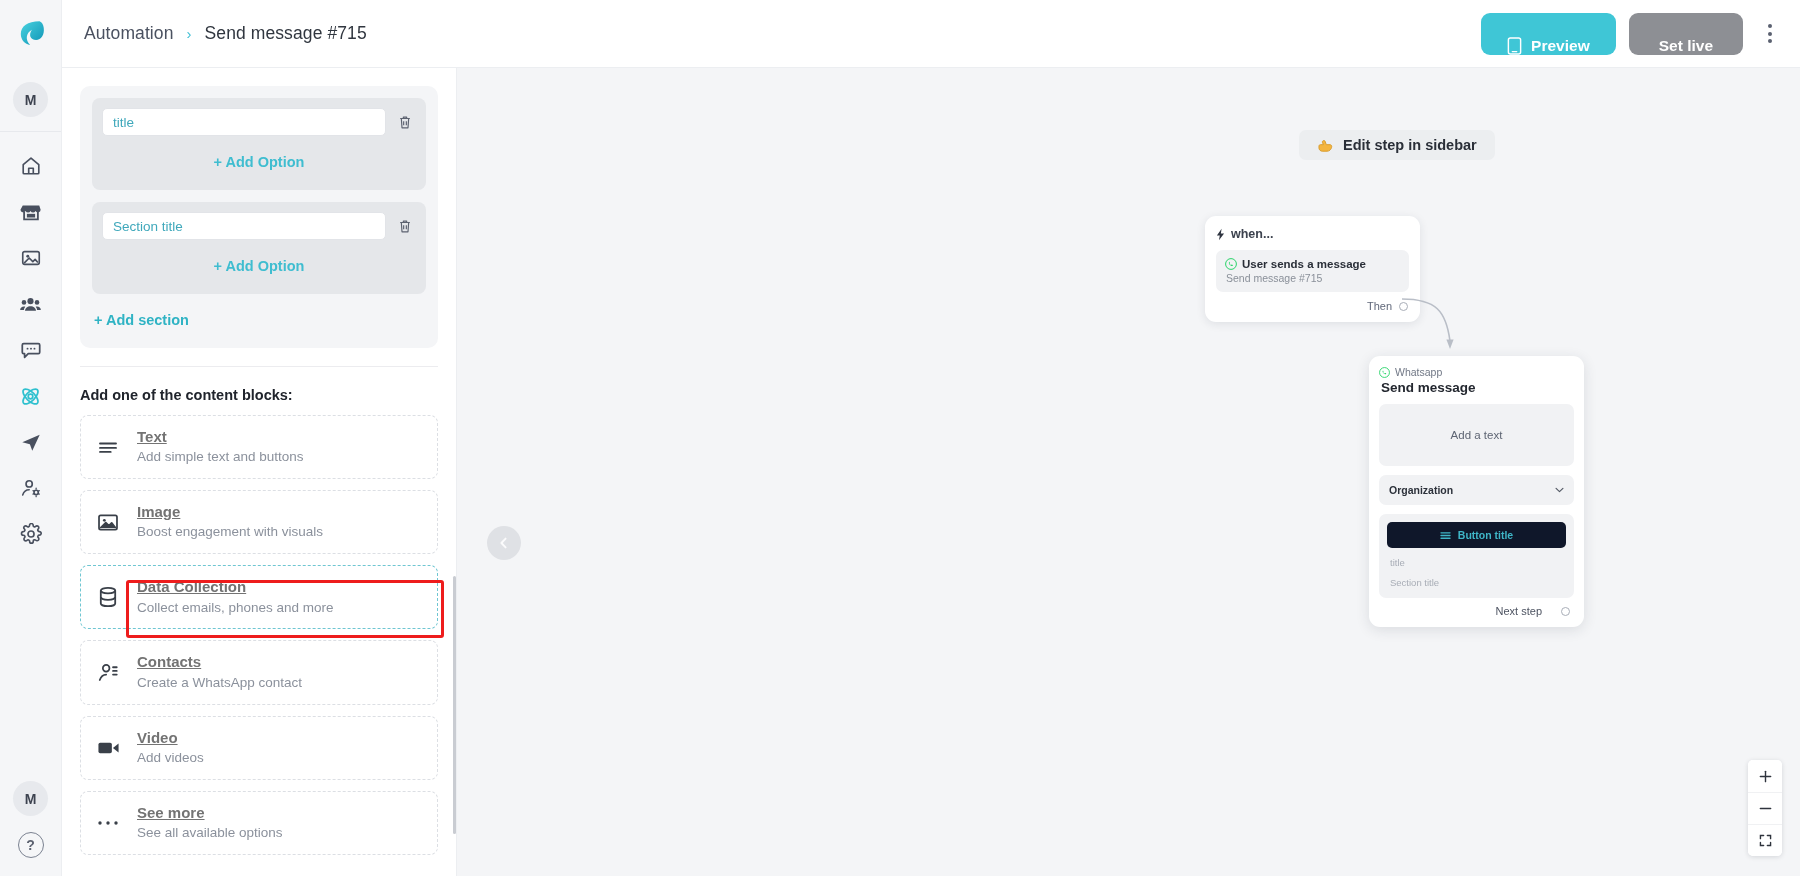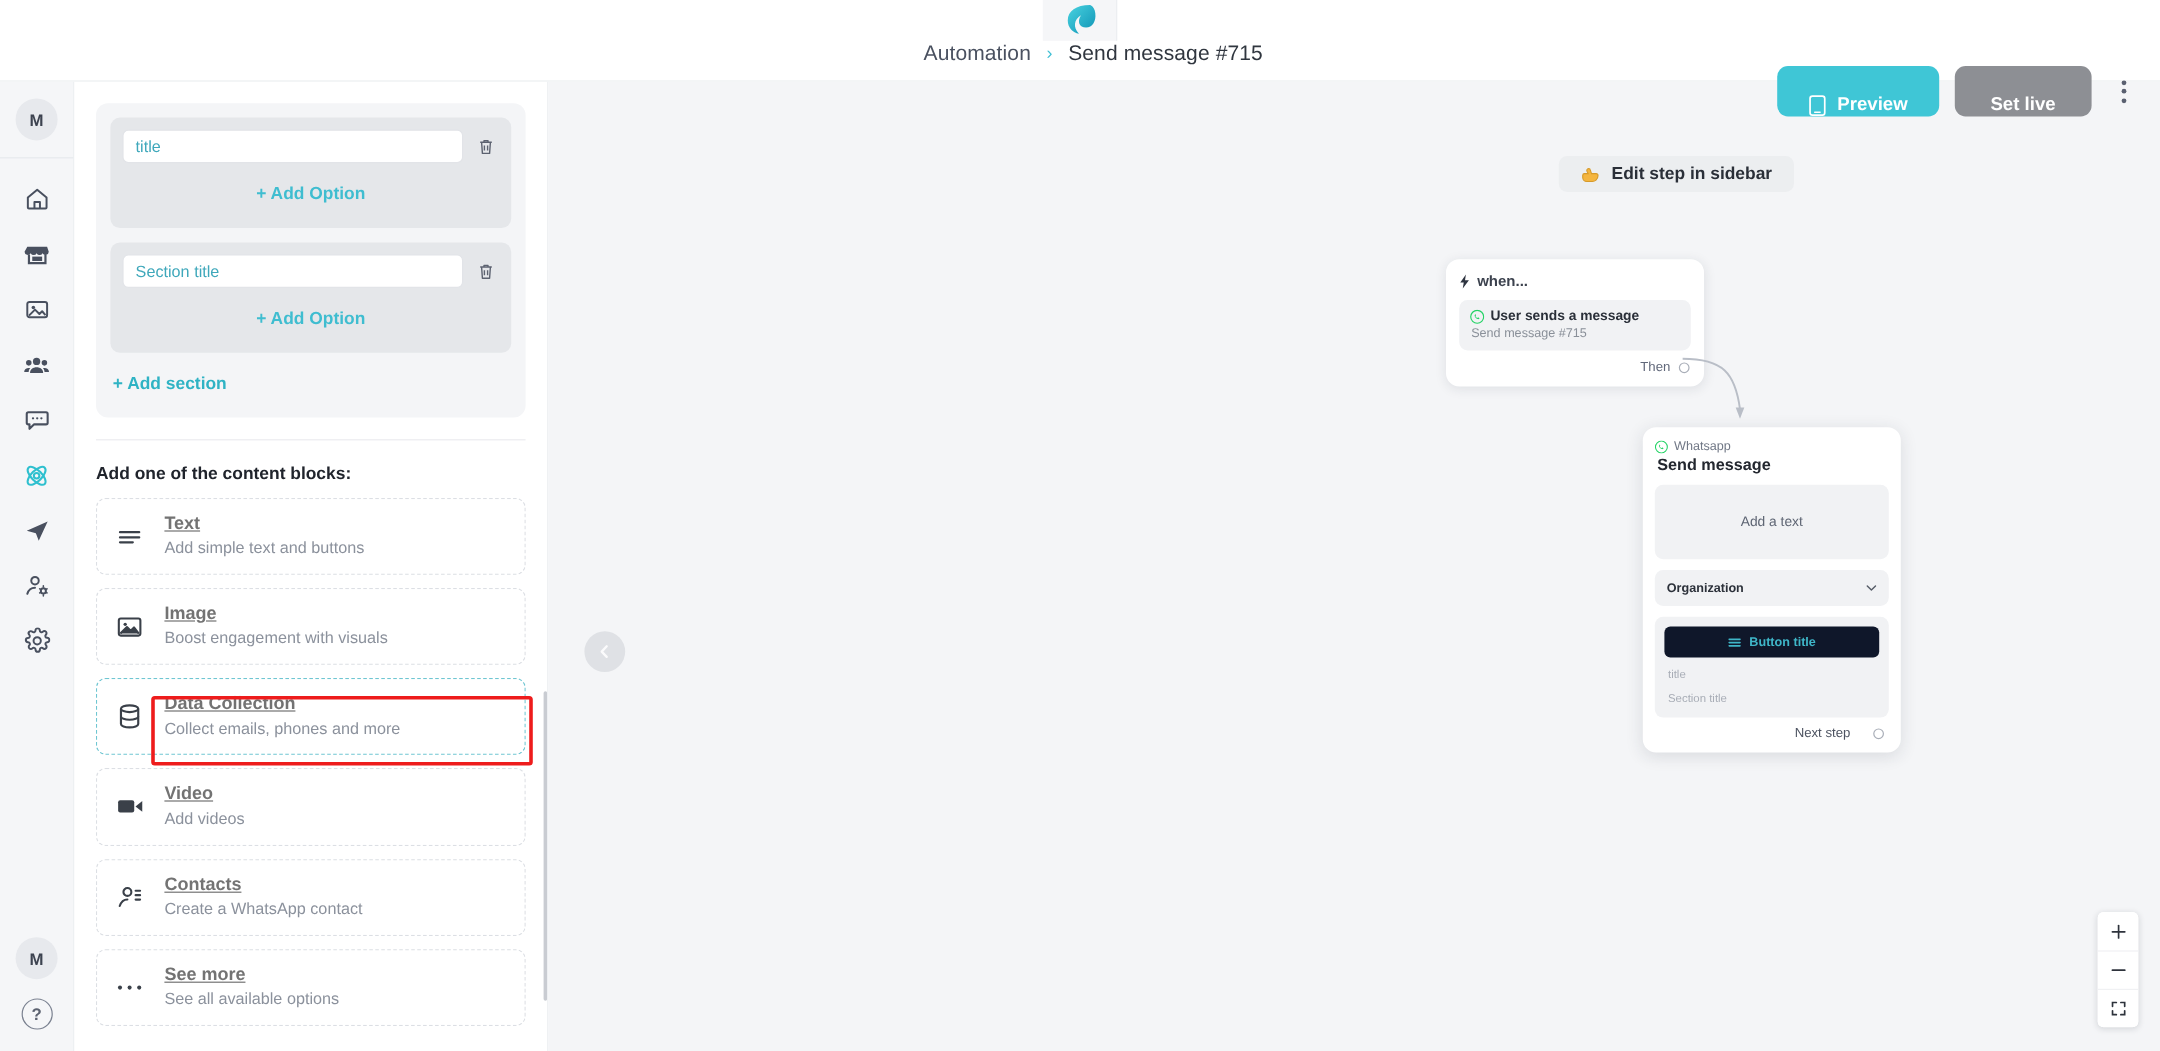--- a/index.html
+++ b/index.html
@@ -8,21 +8,21 @@
     font-family: "Liberation Sans", sans-serif;
     background: #ffffff;
     overflow: hidden;
   }
   .app { position: relative; width: 1800px; height: 876px; display: flex; flex-direction: column; }
 
   
   .topbar {
     height: 68px; min-height: 68px; background: #ffffff;
     border-bottom: 1px solid #eceef1;
-    display: flex; align-items: center; position: relative; z-index: 40; flex-direction: column;
+    display: flex; align-items: center; position: relative; z-index: 40;
   }
   .logo-cell {
     width: 62px; height: 68px; display: flex; align-items: center; justify-content: center;
     background: #f5f6f8; border-right: 1px solid #eceef1;
   }
   .logo-mark { width: 34px; height: 34px; }
   .breadcrumb { display: flex; align-items: center; gap: 13px; margin-left: 22px; }
   .bc-link { font-size: 17.5px; color: #4a5160; letter-spacing: .1px; }
   .bc-sep { color: #3fbfd4; font-size: 15px; line-height: 1; }
   .bc-current { font-size: 17.5px; color: #30363f; letter-spacing: .1px; }
@@ -373,42 +373,42 @@
           </svg>
         </span>
         <div>
           <div class="block-title">Data Collection</div>
           <div class="block-sub">Collect emails, phones and more</div>
         </div>
       </div>
 
       <div class="block">
         <span class="block-icon">
+          <svg width="22" height="21" viewBox="0 0 24 22" fill="none" stroke="currentColor" stroke-width="1.9">
+            <circle cx="10" cy="6.4" r="3.6"></circle>
+            <path d="M3 19.2c1.3-3.9 4-6 7-6" stroke-linecap="round"></path>
+            <path d="M17.5 5.3h4M17.5 9.3h4M17.5 13.3h4" stroke-linecap="round" stroke-width="2"></path>
+          </svg>
+        </span>
+        <div>
+          <div class="block-title">Contacts</div>
+          <div class="block-sub">Create a WhatsApp contact</div>
+        </div>
+      </div>
+
+      <div class="block">
+        <span class="block-icon">
           <svg width="23" height="16" viewBox="0 0 24 16">
             <rect x="1.5" y="2.6" width="14" height="10.8" rx="1.8" fill="currentColor"></rect>
             <path d="M16.6 8 22.5 3.4v9.2z" fill="currentColor"></path>
           </svg>
         </span>
         <div>
           <div class="block-title">Video</div>
           <div class="block-sub">Add videos</div>
-        </div>
-      </div>
-
-      <div class="block">
-        <span class="block-icon">
-          <svg width="22" height="21" viewBox="0 0 24 22" fill="none" stroke="currentColor" stroke-width="1.9">
-            <circle cx="10" cy="6.4" r="3.6"></circle>
-            <path d="M3 19.2c1.3-3.9 4-6 7-6" stroke-linecap="round"></path>
-            <path d="M17.5 5.3h4M17.5 9.3h4M17.5 13.3h4" stroke-linecap="round" stroke-width="2"></path>
-          </svg>
-        </span>
-        <div>
-          <div class="block-title">Contacts</div>
-          <div class="block-sub">Create a WhatsApp contact</div>
         </div>
       </div>
 
       <div class="block">
         <span class="block-icon">
           <svg width="22" height="8" viewBox="0 0 22 8">
             <circle cx="3" cy="4" r="1.7" fill="currentColor"></circle>
             <circle cx="11" cy="4" r="1.7" fill="currentColor"></circle>
             <circle cx="19" cy="4" r="1.7" fill="currentColor"></circle>
           </svg>

